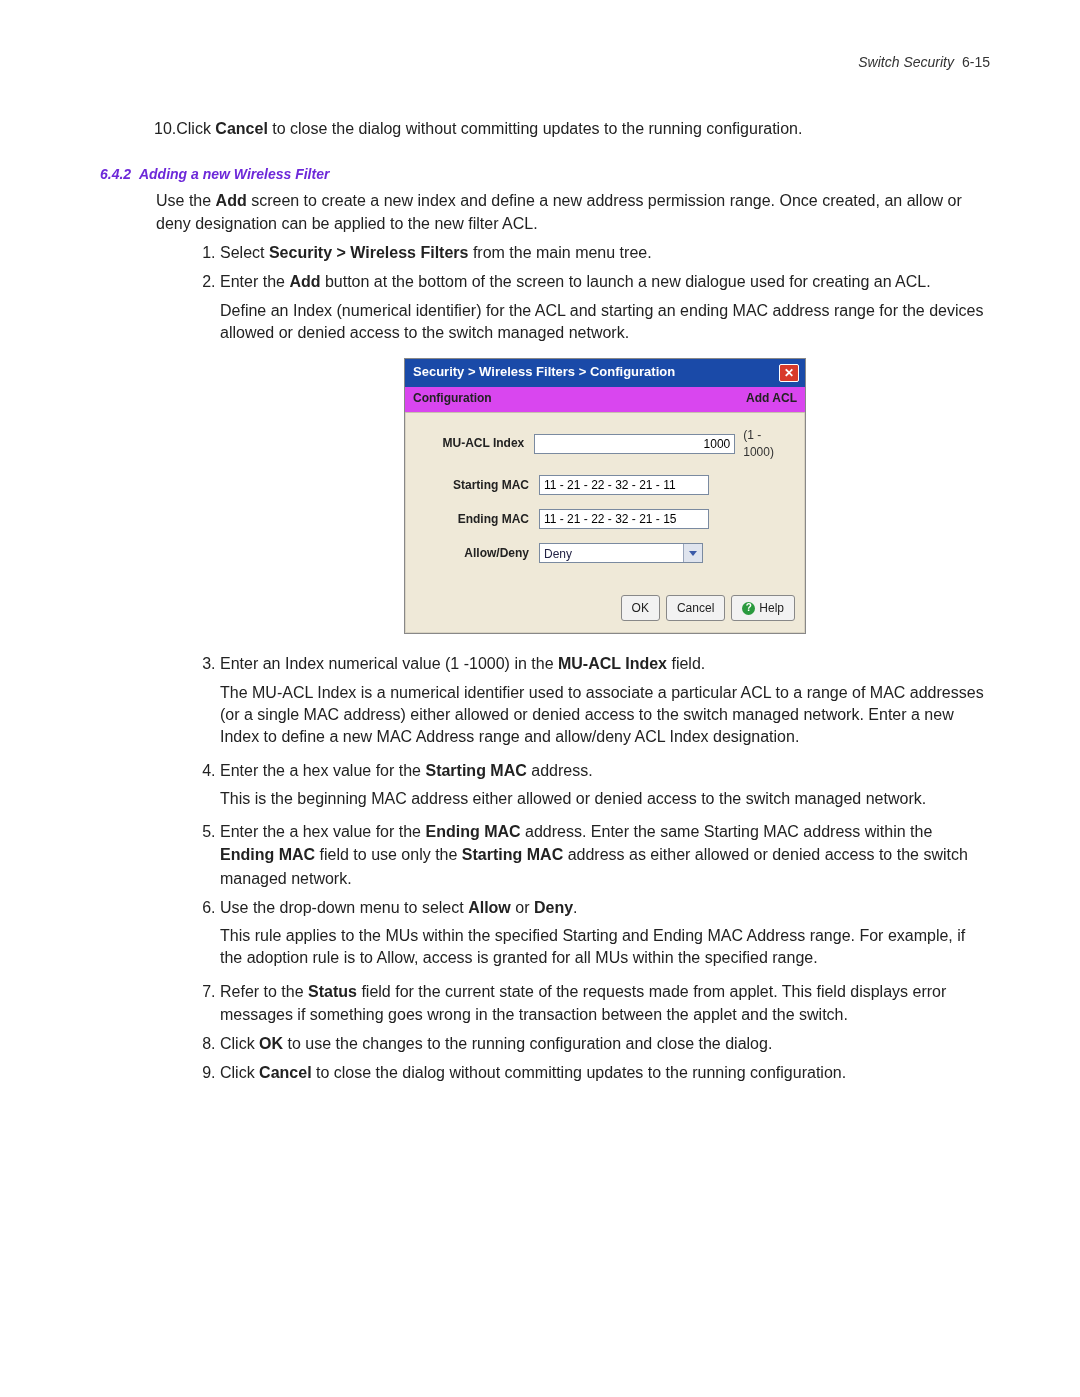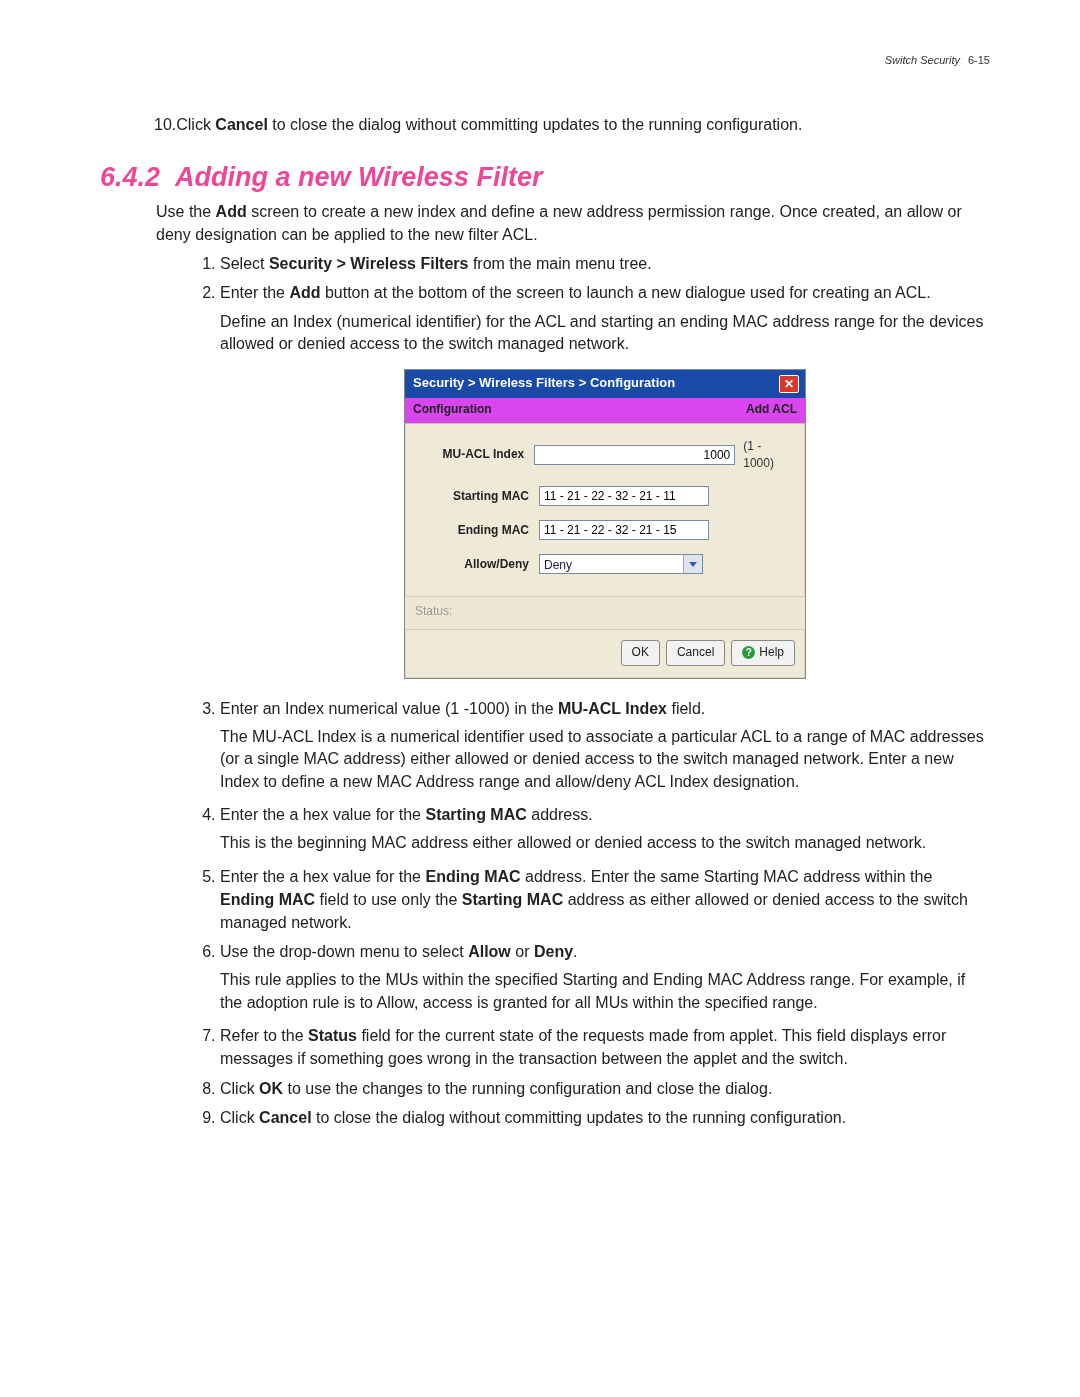--- a/index.html
+++ b/index.html
@@ -8,44 +8,44 @@
     background: #fff;
     font-family: Arial, Helvetica, sans-serif;
     color: #222;
     width: 1080px;
   }
   .page {
     padding: 54px 90px 80px 100px;
   }
   .header-line {
     text-align: right;
-    font-size: 11px;
+    font-size: 14px;
     color: #333;
     margin-bottom: 48px;
   }
   .header-title {
     font-style: italic;
   }
   .header-page {
     margin-left: 8px;
     font-style: normal;
   }
   .para {
     font-size: 16px;
     line-height: 1.4;
     margin: 6px 0;
   }
   .bold { font-weight: bold; }
   .section-heading {
     font-family: Arial, Helvetica, sans-serif;
     font-weight: bold;
     font-style: italic;
-    font-size: 27px;
+    font-size: 14px;
     margin: 26px 0 8px 0;
-    color: #ec4899;
+    color: #6d28d9;
   }
   .indent-text {
     margin-left: 56px;
     margin-right: 10px;
   }
   .step-pre {
     margin-left: 54px;
     margin-right: 10px;
   }
   ol.steps {
@@ -272,23 +272,20 @@
             <div class="form-row">
               <span class="form-label">Allow/Deny</span>
               <div class="select-wrap">
                 <span class="select-val">Deny</span>
                 <span class="select-arrow">
                     <span class="chev"></span>
                   </span>
               </div>
             </div>
           </div>
-          <div class="status-row">
-            <span>Status:</span>
-          </div>
           <div class="btn-row">
             <span class="btn">
                 <span>OK</span>
               </span>
             <span class="btn">
                 <span>Cancel</span>
               </span>
             <span class="btn">
               <span class="help-icon">?</span>
               <span>Help</span>

